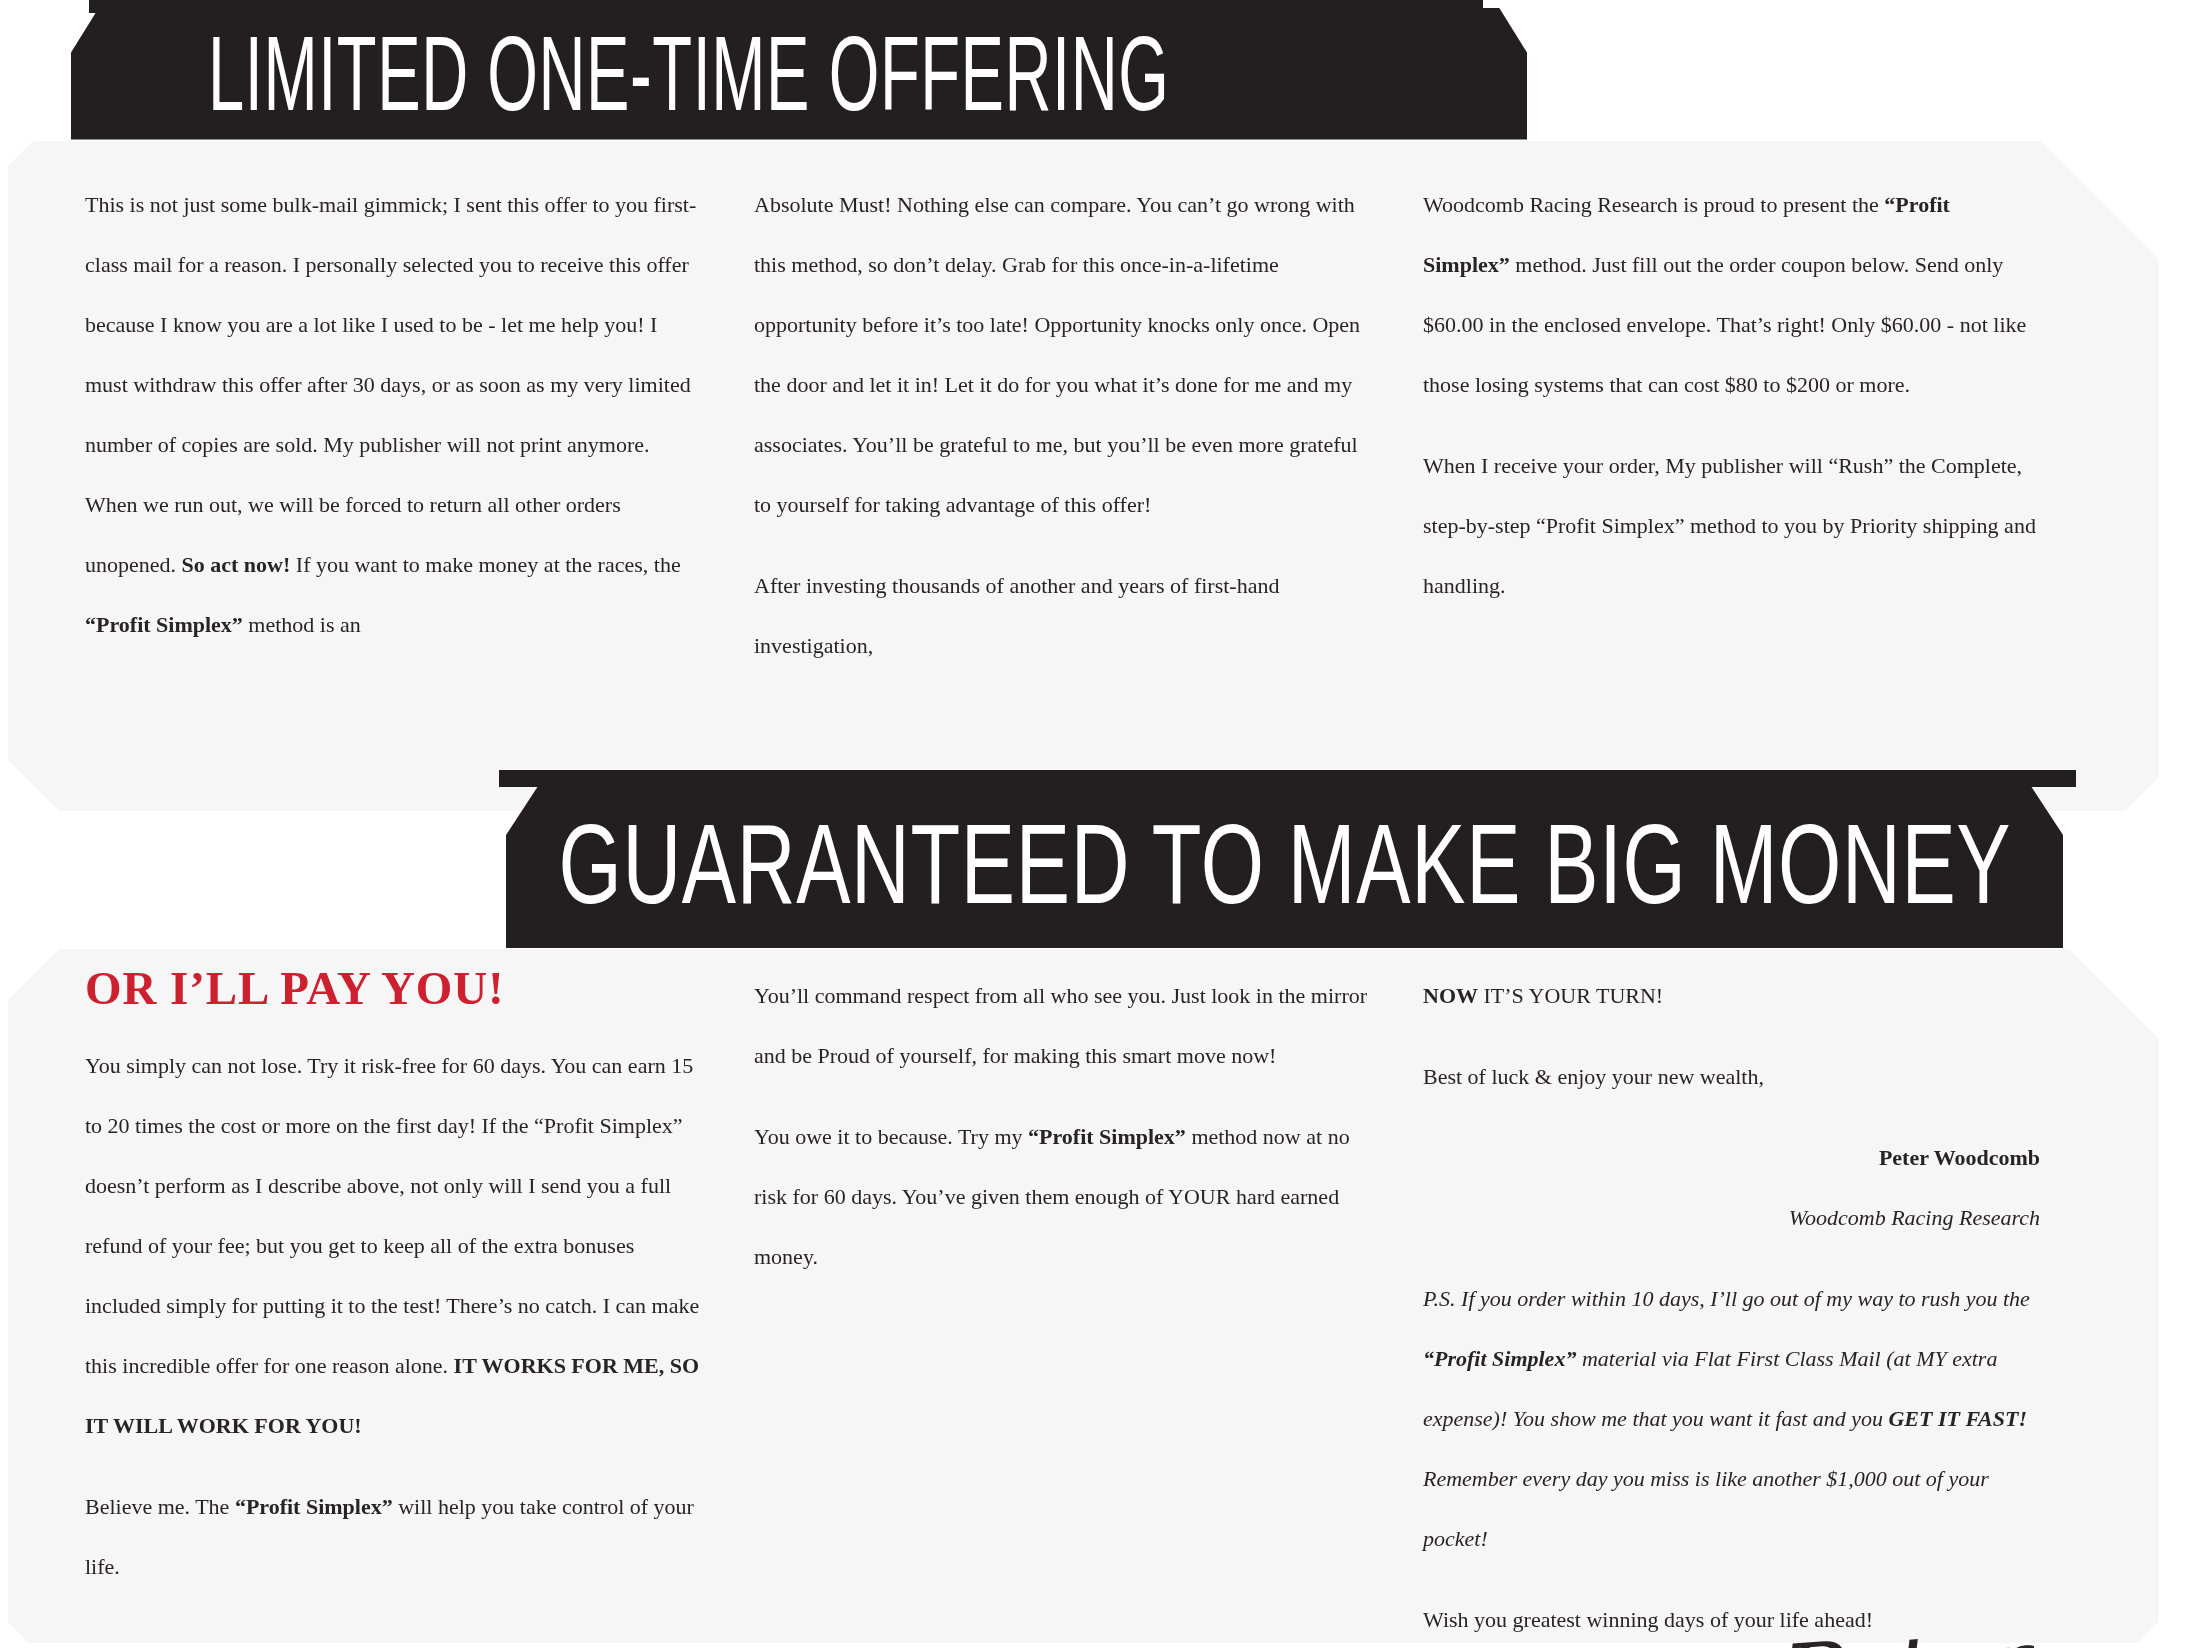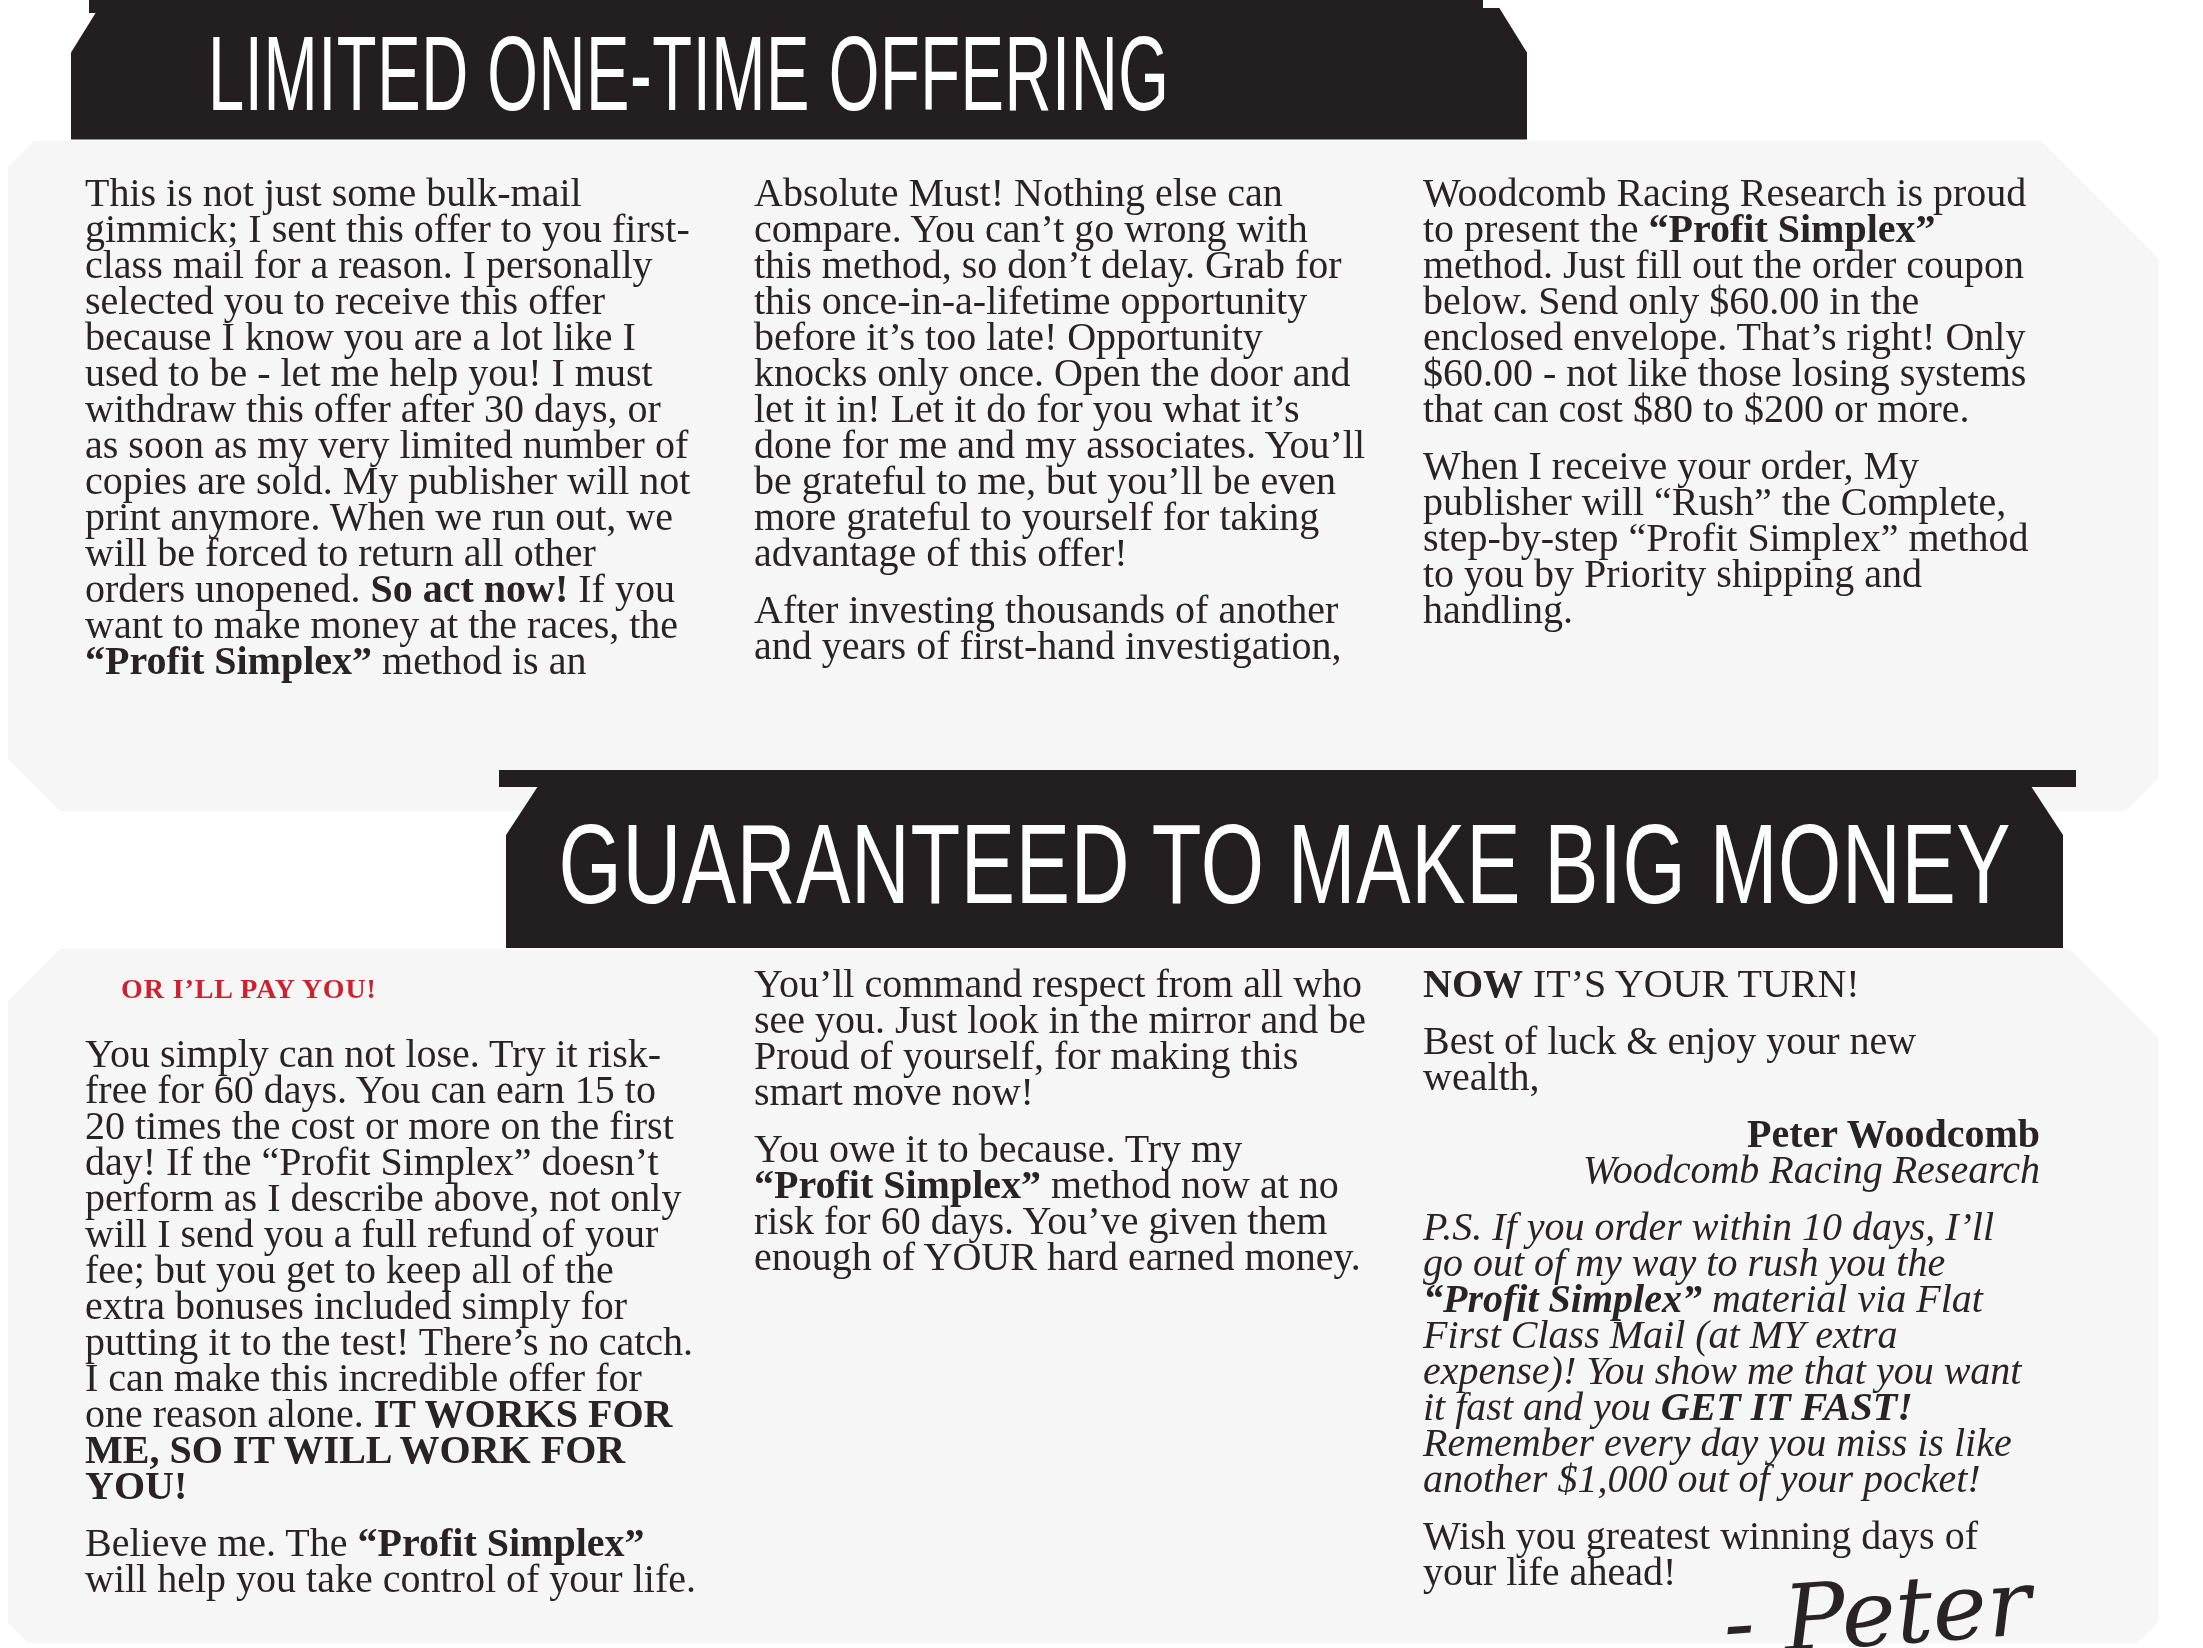--- a/index.html
+++ b/index.html
@@ -67,33 +67,32 @@
   }
   
   .cols{
     position:absolute;left:85px;display:flex;gap:52px;
   }
   .cols-top{top:175px;}
   .cols-bottom{top:966px;}
   .col{width:617px;}
   .para{
     margin:0 0 21px 0;
-    font-size:40px;line-height:36px;
+    font-size:22px;line-height:60px;
     color:var(--ink);
   }
   .para .b{font-weight:bold;}
   .para .i{font-style:italic;}
   .red-head{
     color:var(--red);
     font-weight:bold;
-    font-size:28px;
+    font-size:47px;
     line-height:45px;
     letter-spacing:0.9px;
     margin-bottom:24.5px;
-    margin-left:36px;
   }
   .red-head span{font-weight:bold;}
   .right{text-align:right;}
   .tight{margin-bottom:0;}
   .sig{
     font-family:"DejaVu Serif",serif;
     font-style:italic;
     font-size:92px;
     line-height:94px;
     text-align:right;

